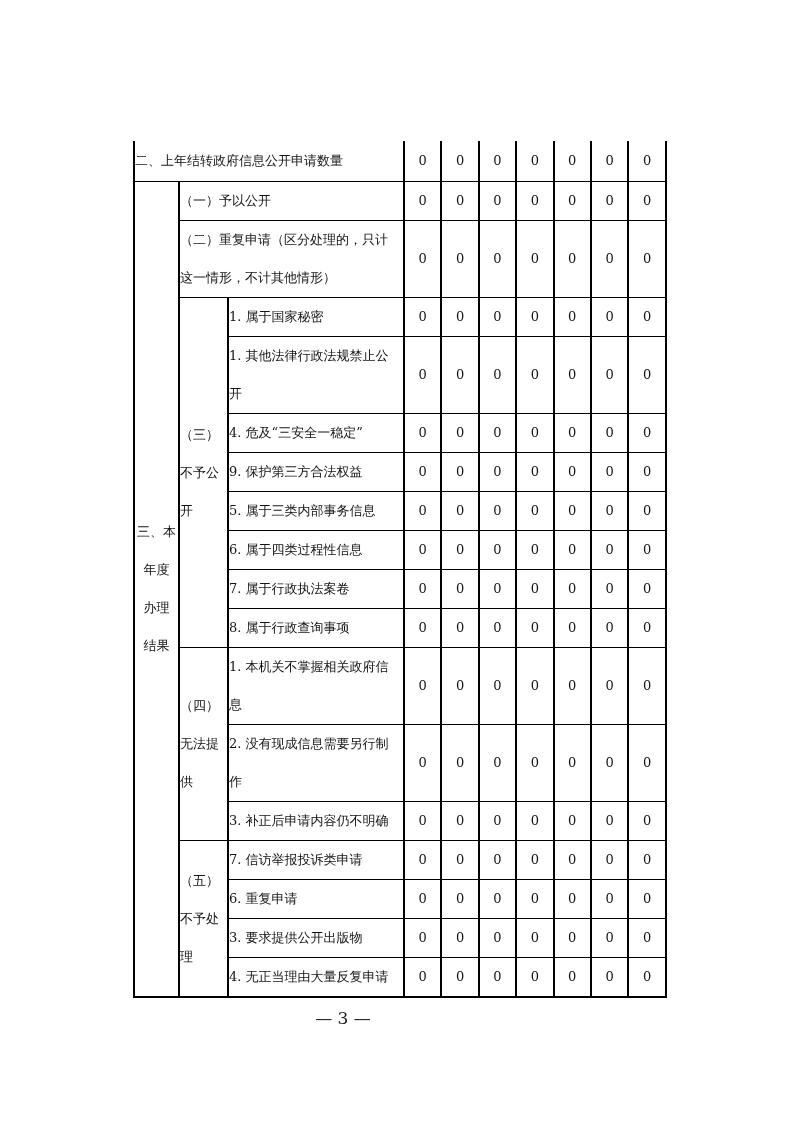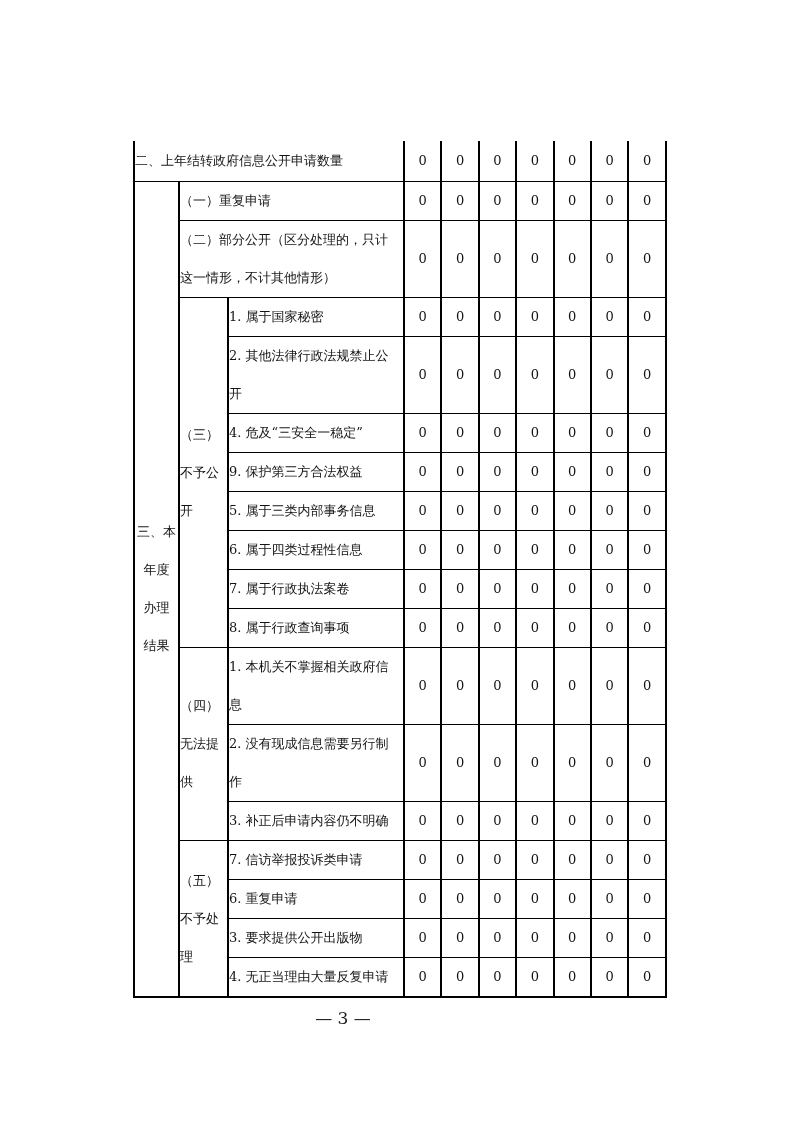--- a/index.html
+++ b/index.html
@@ -99,31 +99,31 @@
             <td class="c-val">0</td>
             <td class="c-val">0</td>
             <td class="c-val">0</td>
             <td class="c-val">0</td>
           </tr>
           <tr>
             <td class="c-section" rowspan="17">三、本
 年度
 办理
 结果</td>
-            <td class="c-label" colspan="2">（一）重复申请</td>
-            <td class="c-val">0</td>
-            <td class="c-val">0</td>
-            <td class="c-val">0</td>
-            <td class="c-val">0</td>
-            <td class="c-val">0</td>
-            <td class="c-val">0</td>
-            <td class="c-val">0</td>
-          </tr>
-          <tr>
-            <td class="c-label" colspan="2">（二）部分公开（区分处理的，只计
+            <td class="c-label" colspan="2">（一）予以公开</td>
+            <td class="c-val">0</td>
+            <td class="c-val">0</td>
+            <td class="c-val">0</td>
+            <td class="c-val">0</td>
+            <td class="c-val">0</td>
+            <td class="c-val">0</td>
+            <td class="c-val">0</td>
+          </tr>
+          <tr>
+            <td class="c-label" colspan="2">（二）重复申请（区分处理的，只计
 这一情形，不计其他情形）</td>
             <td class="c-val">0</td>
             <td class="c-val">0</td>
             <td class="c-val">0</td>
             <td class="c-val">0</td>
             <td class="c-val">0</td>
             <td class="c-val">0</td>
             <td class="c-val">0</td>
           </tr>
           <tr>
@@ -133,21 +133,21 @@
             <td class="c-label">1. 属于国家秘密</td>
             <td class="c-val">0</td>
             <td class="c-val">0</td>
             <td class="c-val">0</td>
             <td class="c-val">0</td>
             <td class="c-val">0</td>
             <td class="c-val">0</td>
             <td class="c-val">0</td>
           </tr>
           <tr>
-            <td class="c-label">2. 其他法律行政法规禁止公
+            <td class="c-label">1. 其他法律行政法规禁止公
 开</td>
             <td class="c-val">0</td>
             <td class="c-val">0</td>
             <td class="c-val">0</td>
             <td class="c-val">0</td>
             <td class="c-val">0</td>
             <td class="c-val">0</td>
             <td class="c-val">0</td>
           </tr>
           <tr>

